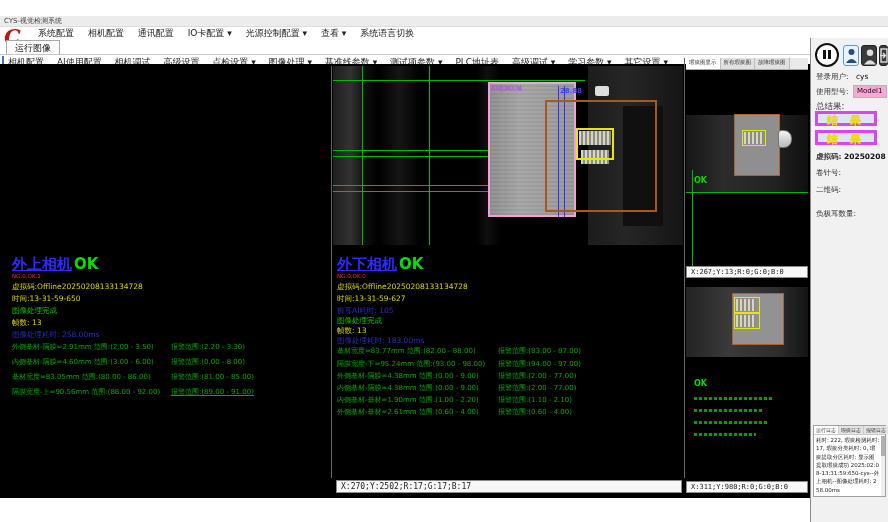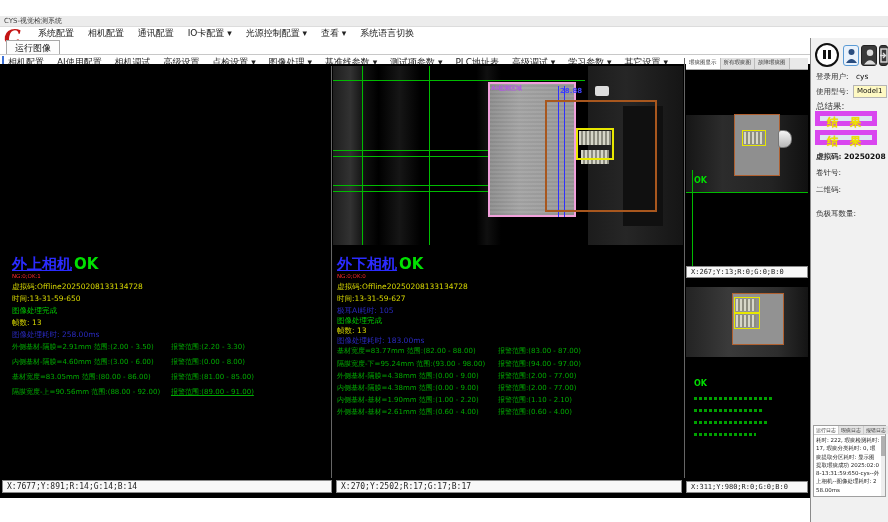--- a/index.html
+++ b/index.html
@@ -65,22 +65,22 @@
 
   
   .panel { left:810px; top:38px; width:78px; height:484px; background:#f1f1f1; border-left:1px solid #8a8a8a; }
   .pause-btn { left:4px; top:5px; width:24px; height:24px; border:2.5px solid #111; border-radius:50%; background:#fff; }
   .pause-bar { top:5px; width:3px; height:9px; background:#111; }
   .sq-btn { top:7px; width:16px; height:21px; border-radius:3px; }
   .sq-btn.sel { border:1.5px solid #5b9bd5; background:#eaf2fb; }
   .sq-btn.dark { background:#3a3a3a; border:1px solid #222; }
   .plabel { font-size:7.5px; color:#333; white-space:nowrap; }
   .pvalue { font-size:7.5px; color:#111; }
-  .model-box { background:#fef9c3; border:1px solid #b5b5b5; font-size:7px; color:#111; line-height:11px; padding-left:3px; }
-  .result-box { left:4px; width:62px; height:15px; background:#dce6f2; border:5px solid #d946ef; color:#f0e000; font-weight:bold; font-size:11px; text-align:center; line-height:14px; letter-spacing:4px; text-shadow:0 0 1px #cabd00; }
+  .model-box { background:#f9a8d4; border:1px solid #b5b5b5; font-size:7px; color:#111; line-height:11px; padding-left:3px; }
+  .result-box { left:4px; width:62px; height:15px; background:#dce6f2; border:3px solid #d946ef; color:#f0e000; font-weight:bold; font-size:11px; text-align:center; line-height:14px; letter-spacing:4px; text-shadow:0 0 1px #cabd00; }
   .logbox { left:2px; top:387px; width:73px; height:72px; background:#fff; border:1px solid #a0a0a0; }
   .log-tabs { display:flex; font-size:5px; color:#333; border-bottom:1px solid #ccc; height:9px; }
   .log-tab { padding:1px 2px; background:#e4e4e4; border-right:1px solid #ccc; white-space:nowrap; }
   .log-tab.active { background:#fff; }
   .log-text { font-size:5.5px; color:#222; line-height:1.5; padding:1px 5px 1px 2px; word-break:break-all; }
   .log-scroll { right:0; top:10px; width:4px; height:60px; background:#eee; }
   .log-thumb { width:4px; height:20px; background:#b0b0b0; }
 
   
   .statusbar { left:0; top:497px; width:810px; height:14px; background:#fdfdfd; border-top:1px solid #bbb; font-size:7px; color:#222; line-height:13px; padding-left:2px; white-space:nowrap; }
@@ -143,21 +143,20 @@
 
     <div class="abs meas" style="left:4px;top:276px;">外侧基材-隔膜=2.91mm 范围:(2.00 - 3.50)</div>
     <div class="abs meas" style="left:163px;top:276px;">报警范围:(2.20 - 3.30)</div>
     <div class="abs meas" style="left:4px;top:291px;">内侧基材-隔膜=4.60mm 范围:(3.00 - 6.00)</div>
     <div class="abs meas" style="left:163px;top:291px;">报警范围:(0.00 - 8.00)</div>
     <div class="abs meas" style="left:4px;top:306px;">基材宽度=83.05mm 范围:(80.00 - 86.00)</div>
     <div class="abs meas" style="left:163px;top:306px;">报警范围:(81.00 - 85.00)</div>
     <div class="abs meas" style="left:4px;top:321px;">隔膜宽度-上=90.56mm 范围:(88.00 - 92.00)</div>
     <div class="abs meas" style="left:163px;top:321px;text-decoration:underline;">报警范围:(89.00 - 91.00)</div>
   </div>
-  <div class="abs coordbar" style="left:2px;top:480px;width:330px;height:13px;">X:7677;Y:891;R:14;G:14;B:14</div>
 
   <div class="abs sep-v" style="left:331px;top:66px;height:412px;"></div>
 
   <div class="abs cam" style="left:333px; top:66px; width:383px; height:412px;">
     <div class="abs cam-img-mid">
       <div class="abs machine" style="left:255px;top:0;width:95px;height:179px;"></div>
       <div class="abs" style="left:262px;top:20px;width:14px;height:10px;background:#ddd;border-radius:2px;"></div>
       <div class="abs" style="left:290px;top:40px;width:40px;height:120px;background:#101010;"></div>
       <div class="abs hline green" style="left:0;top:14px;width:252px;"></div>
       <div class="abs vline green" style="left:29px;top:0;height:179px;"></div>

